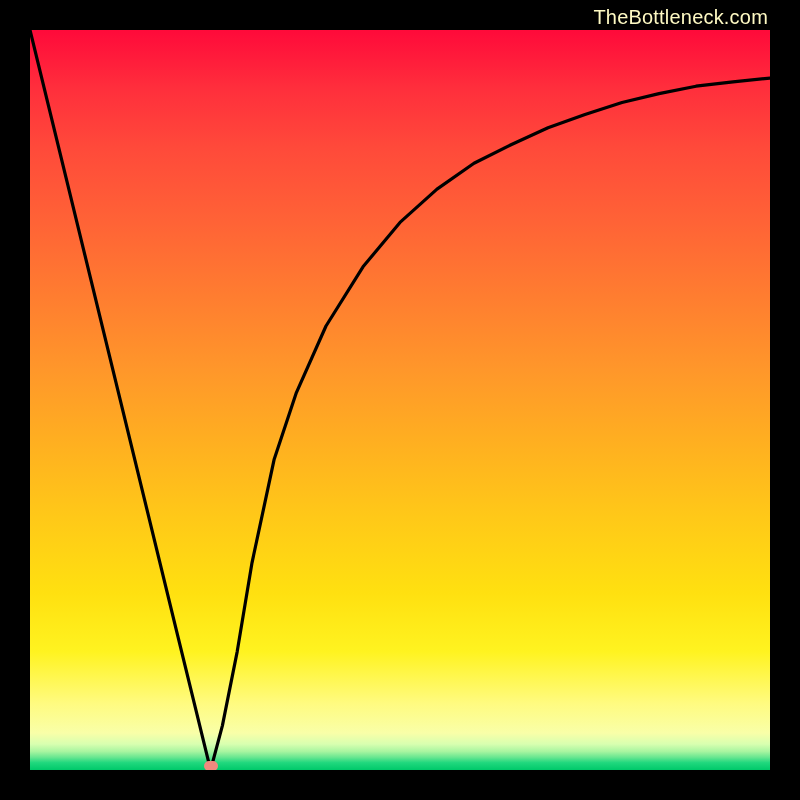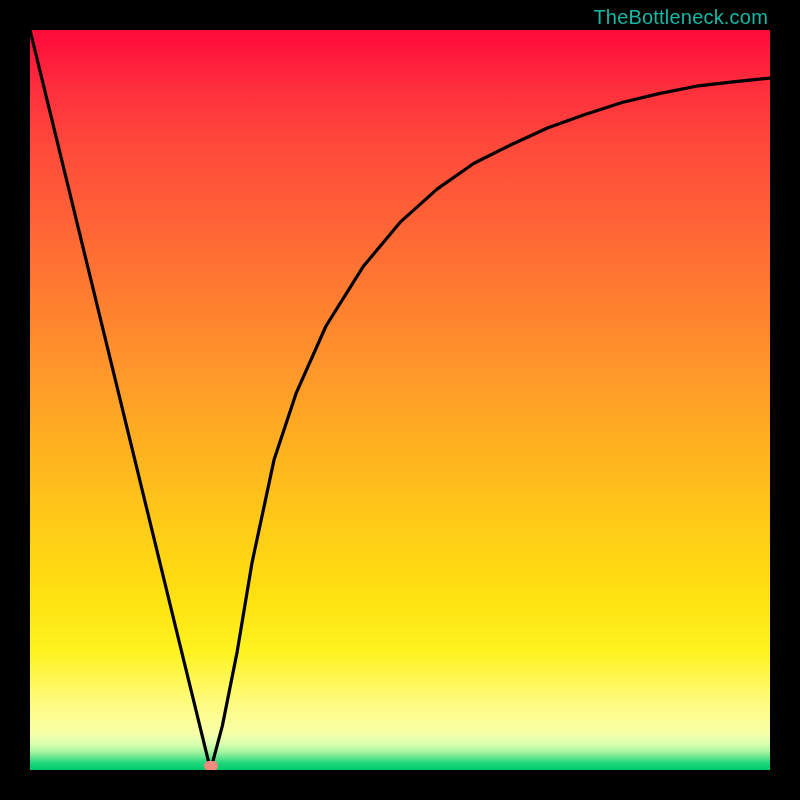--- a/index.html
+++ b/index.html
@@ -62,21 +62,21 @@
     height: 10px;
     border-radius: 6px;
     background: #ef8a7e;
     left: 175px;   
     top: 726px;    
   }
   .watermark {
     position: absolute;
     top: 6px;
     right: 32px;
-    color: #14b8a6;
+    color: #fef9c3;
     font-size: 20px;
     font-weight: 500;
     letter-spacing: 0.2px;
     user-select: none;
   }
 </style>
 </head>
 <body>
 
 <div class="frame">

